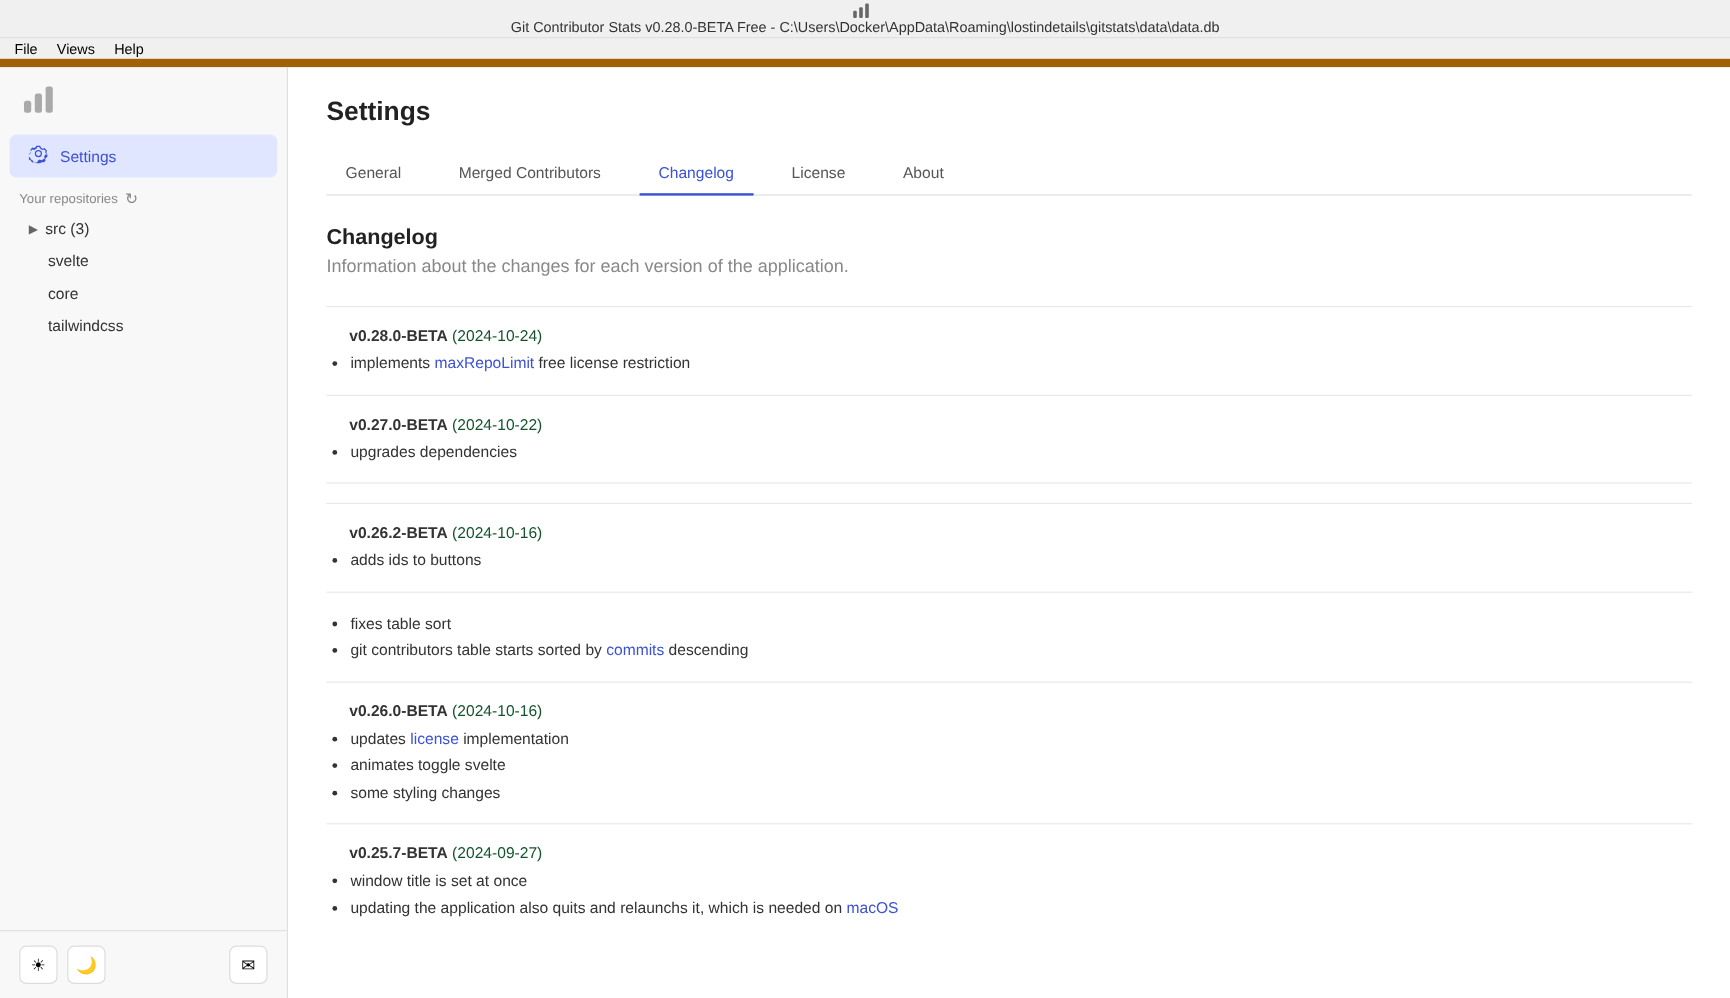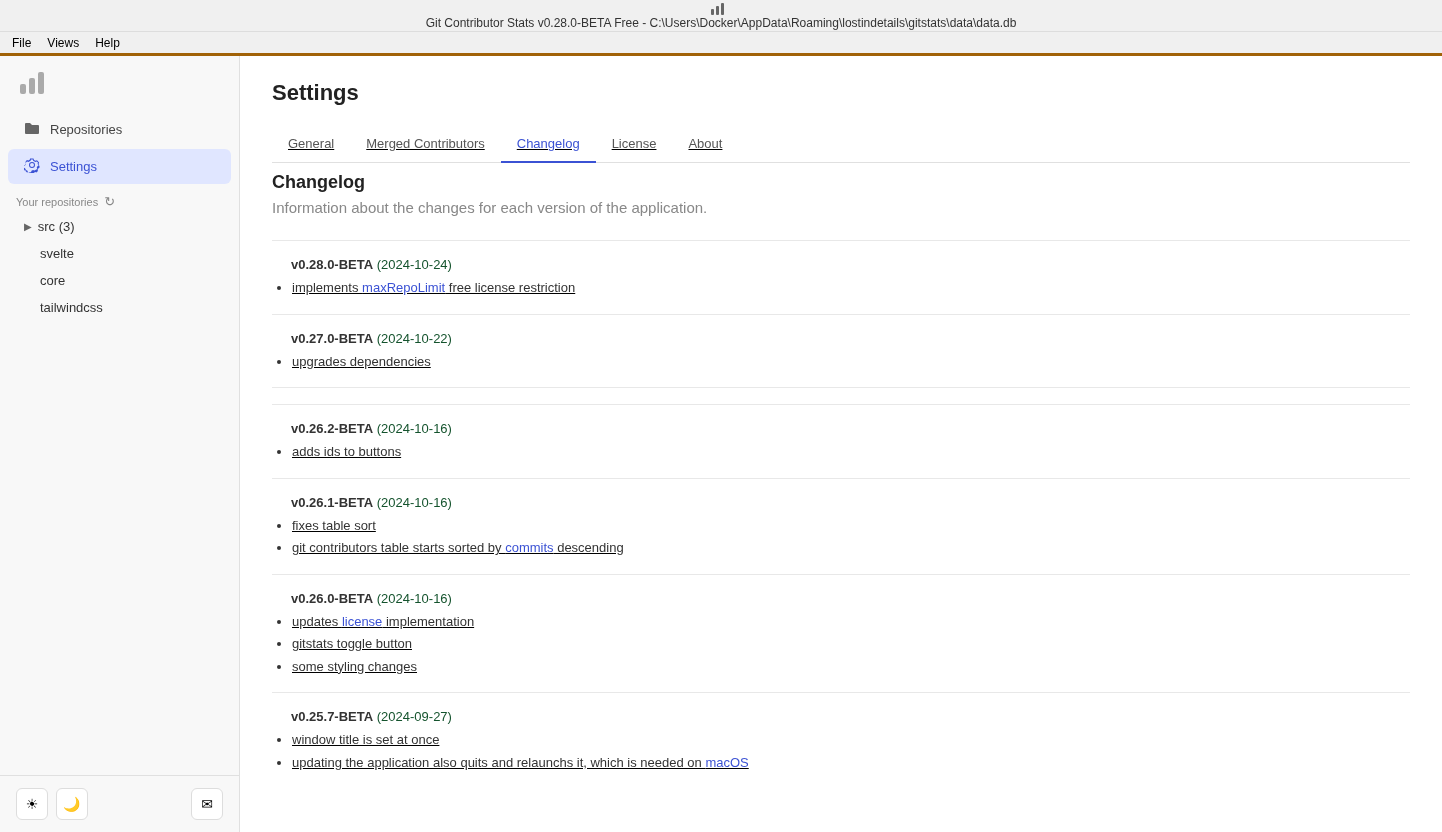--- a/index.html
+++ b/index.html
@@ -55,21 +55,21 @@
       color: #333;
     }
 
     
     .menubar {
       height: 24px;
       background: #f0f0f0;
       display: flex;
       align-items: center;
       padding: 0 4px;
-      border-bottom: 3px solid #a16207;
+      border-bottom: 7px solid #a16207;
       flex-shrink: 0;
     }
     .menubar-item {
       padding: 2px 8px;
       font-size: 12px;
       cursor: pointer;
       border-radius: 3px;
     }
 
     
@@ -185,23 +185,22 @@
     .page-title {
       font-size: 22px;
       font-weight: 600;
       color: #222;
       margin-bottom: 20px;
     }
     
     .tabs {
       display: flex;
       border-bottom: 1px solid #e0e0e0;
-      margin-bottom: 9px;
-      gap: 0;
-      text-decoration: underline;
+      margin-bottom: 24px;
+      gap: 16px;
     }
     .tab {
       padding: 10px 16px;
       cursor: pointer;
       font-size: 13px;
       color: #555;
       border-bottom: 2px solid transparent;
       margin-bottom: -1px;
     }
     .tab.active {
@@ -240,21 +239,20 @@
       color: #333;
       margin-left: 19px;
     }
     .version-date {
       font-weight: 400;
       color: #14532d;
     }
     .version-items {
       list-style: disc;
       padding-left: 20px;
-      text-decoration: underline;
     }
     .version-items li {
       font-size: 13px;
       color: #333;
       margin-bottom: 3px;
       line-height: 1.5;
     }
     .highlight-blue {
       color: #3b52d4;
     }
@@ -292,28 +290,20 @@
   <div class="sidebar">
     <div class="sidebar-logo">
       <div class="sidebar-logo-icon">
         <div class="bar" style="height:10px;"></div>
         <div class="bar" style="height:16px;"></div>
         <div class="bar" style="height:22px;"></div>
       </div>
     </div>
 
     <div class="sidebar-nav">
-      <div class="sidebar-item">
-        <span class="sidebar-item-icon">
-          <svg width="16" height="16" viewBox="0 0 16 16" fill="none">
-            <path d="M1 4a1 1 0 011-1h4l2 2h6a1 1 0 011 1v7a1 1 0 01-1 1H2a1 1 0 01-1-1V4z" fill="#666"></path>
-          </svg>
-        </span>
-        <span>Repositories</span>
-      </div>
 
       <div class="sidebar-item active">
         <span class="sidebar-item-icon">
           <svg width="16" height="16" viewBox="0 0 16 16" fill="none">
             <path fill-rule="evenodd" clip-rule="evenodd" d="M8 10a2 2 0 100-4 2 2 0 000 4zm0 1a3 3 0 100-6 3 3 0 000 6z" fill="#3b52d4"></path>
             <path fill-rule="evenodd" clip-rule="evenodd" d="M6.5 1.5h3l.5 1.5 1.5.866 1.5-.5 2.121 2.121-.5 1.5.5 1.5-1.5.5-.866 1.5.5 1.5L10.5 13.5l-1.5-.5-1.5.866-.5 1.5h-3l-.5-1.5-1.5-.866-1.5.5L-.5 11.379l.5-1.5-.5-1.5 1.5-.5.866-1.5-.5-1.5L2.879 2.879l1.5.5 1.5-.866.5-1.5zm.5 1l-.4 1.2-2.1 1.213L3 4.5l-1.5 1.5 .4 1.2L1 8.413l-1 .4v2l1 .4.9 1.612-.4 1.2L3 15.5l1.2-.4L6.3 16.3l.4 1.2h2l.4-1.2 2.1-1.213 1.2.4L14 14l-.4-1.2.9-1.612 1-.4v-2l-1-.4-.9-1.612.4-1.2L12.5 4.5l-1.2.4L9.2 3.7 8.8 2.5H7z" fill="#3b52d4"></path>
           </svg>
         </span>
         <span>Settings</span>
       </div>
@@ -393,39 +383,35 @@
           <span class="version-tag">v0.26.2-BETA</span>
           <span class="version-date"> (2024-10-16)</span>
         </div>
         <ul class="version-items">
           <li>adds ids to buttons</li>
         </ul>
       </div>
 
       <hr class="changelog-divider">
       <div class="version-block">
-        <div class="version-header">
-          <span class="version-tag">v0.26.1-BETA</span>
-          <span class="version-date"> (2024-10-16)</span>
-        </div>
         <ul class="version-items">
           <li>fixes table sort</li>
           <li>git contributors table starts sorted by <span class="highlight-blue">commits</span> descending</li>
         </ul>
       </div>
 
       <hr class="changelog-divider">
       <div class="version-block">
         <div class="version-header">
           <span class="version-tag">v0.26.0-BETA</span>
           <span class="version-date"> (2024-10-16)</span>
         </div>
         <ul class="version-items">
           <li>updates <span class="highlight-blue">license</span> implementation</li>
-          <li>gitstats toggle button</li>
+          <li>animates toggle svelte</li>
           <li>some styling changes</li>
         </ul>
       </div>
 
       <hr class="changelog-divider">
       <div class="version-block">
         <div class="version-header">
           <span class="version-tag">v0.25.7-BETA</span>
           <span class="version-date"> (2024-09-27)</span>
         </div>

